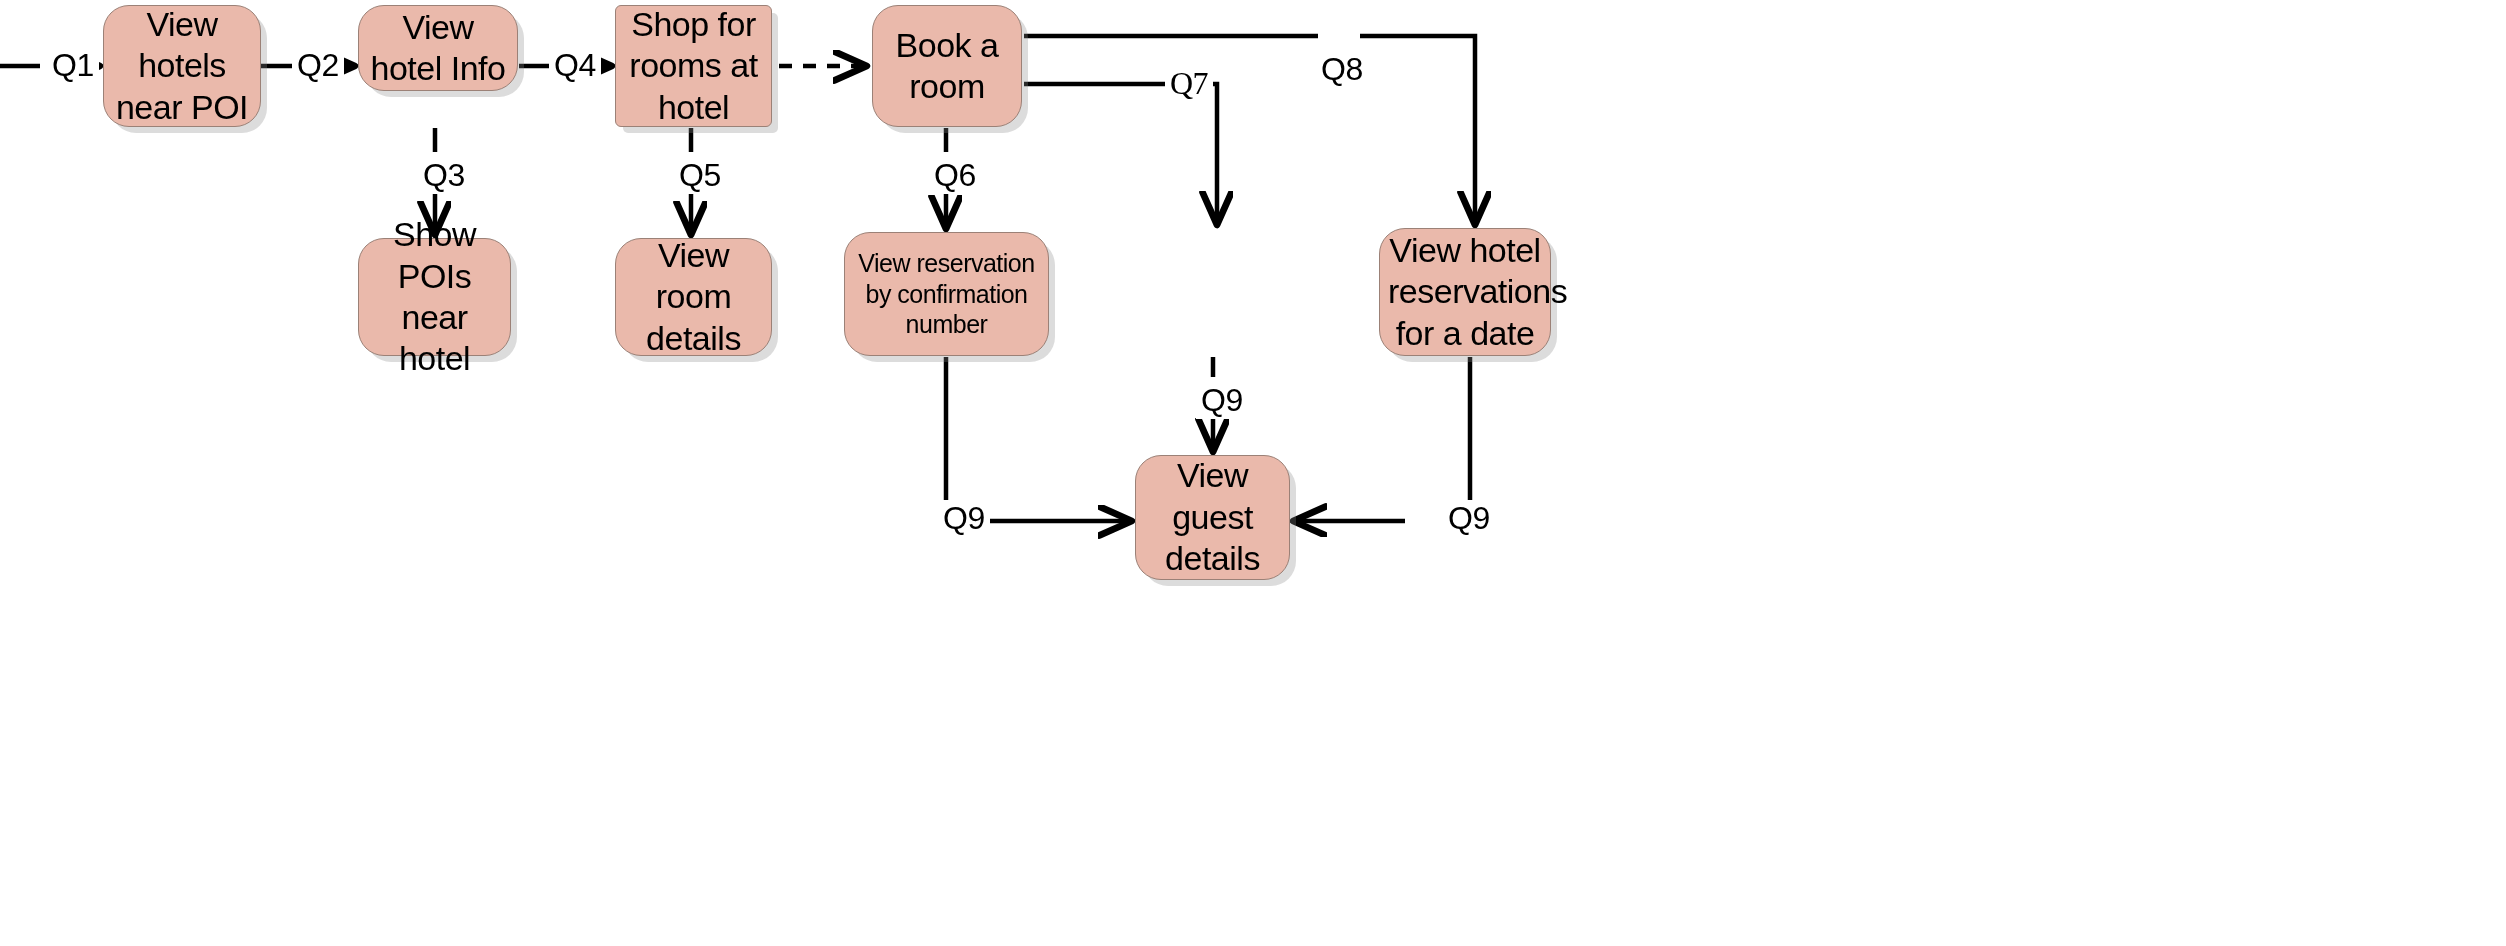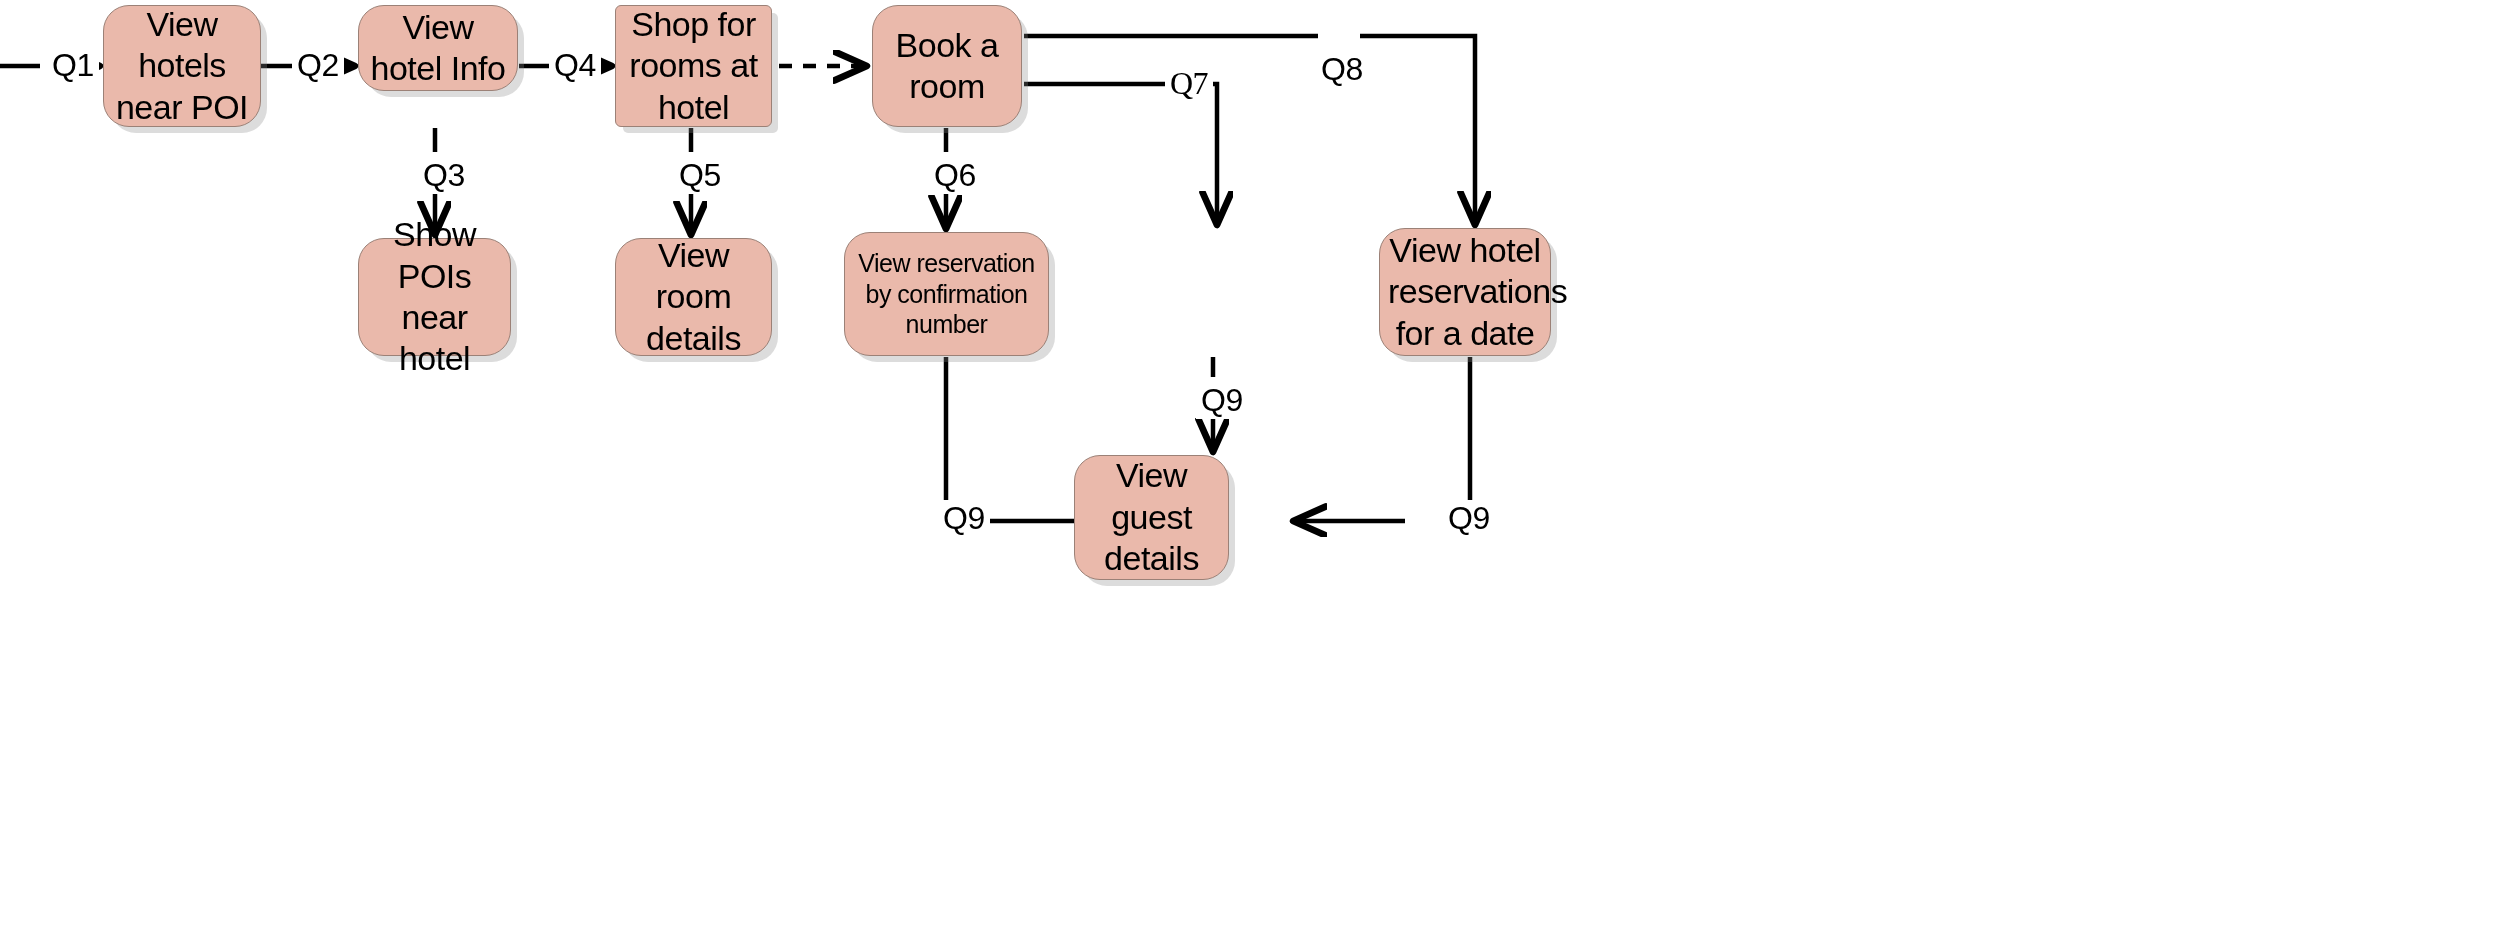--- a/index.html
+++ b/index.html
@@ -134,21 +134,21 @@
 
   <div class="node" style="left:844px; top:232px; width:205px; height:124px; font-size:25px;">
     <span>View reservation by confirmation number</span>
   </div>
 
 
   <div class="node" style="left:1379px; top:228px; width:172px; height:128px;">
     <span>View hotel reservations for a date</span>
   </div>
 
-  <div class="node" style="left:1074px; top:455px; width:155px; height:125px;">
+  <div class="node" style="left:1135px; top:455px; width:155px; height:125px;">
     <span>View guest details</span>
   </div>
 
   <div class="edge-label" style="left:37px; top:47px;margin-left:10px;">Q1</div>
   <div class="edge-label" style="left:292px; top:47px;">Q2</div>
   <div class="edge-label" style="left:549px; top:47px;">Q4</div>
   <div class="edge-label" style="left:1316px; top:17px;margin-top:34px;">Q8</div>
   <div class="edge-label" style="left:1165px; top:65px;font-family:Liberation Serif, serif;">Q7</div>
   <div class="edge-label" style="left:418px; top:157px;">Q3</div>
   <div class="edge-label" style="left:674px; top:157px;">Q5</div>

